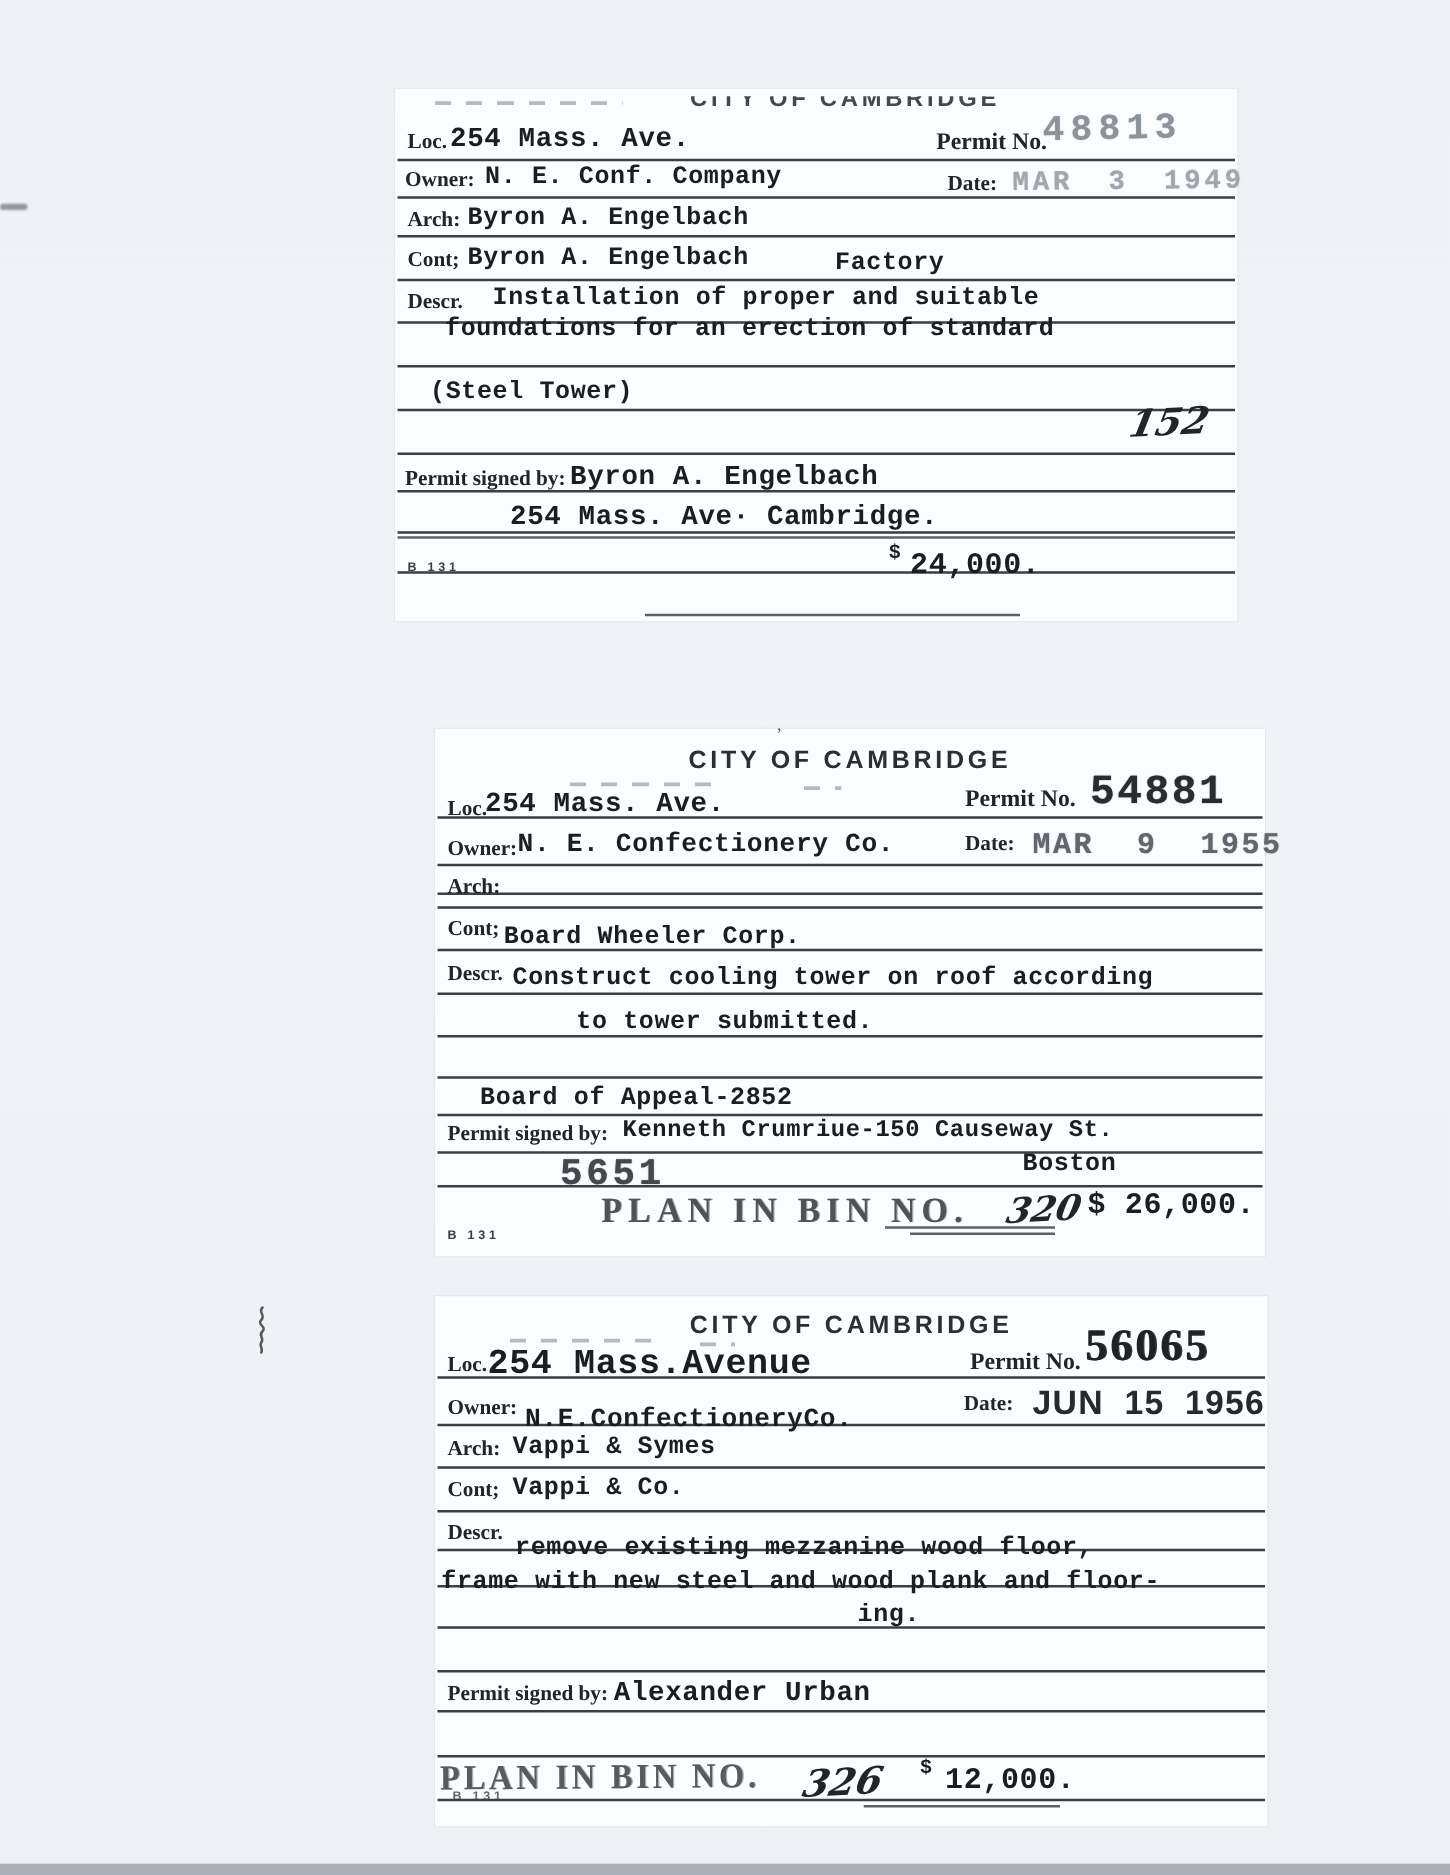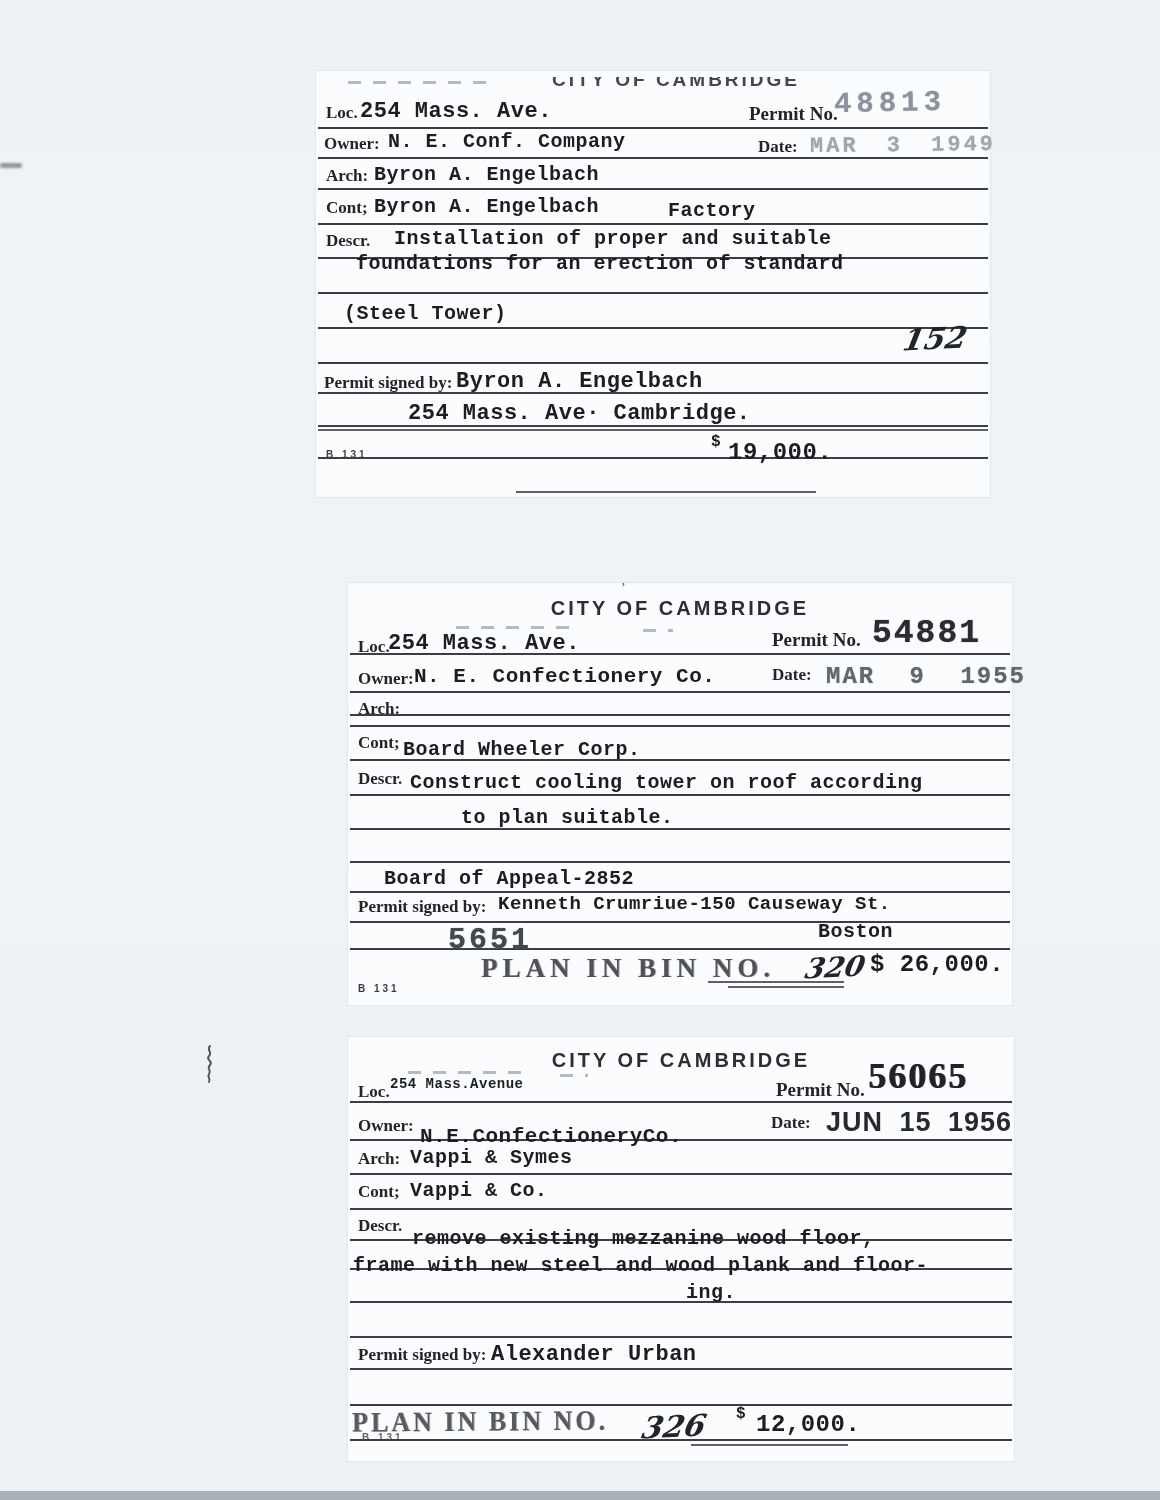--- a/index.html
+++ b/index.html
@@ -122,21 +122,21 @@
     <span class="t" style="left:28px;top:231px;">(Steel Tower)</span>
 
     <span class="hand" style="left:588px;top:250px;font-size:30px;">152</span>
 
     <span class="lb" style="left:8px;top:302px;">Permit signed by:</span>
     <span class="t" style="left:140px;top:298px;font-size:22px;">Byron A. Engelbach</span>
     <span class="t" style="left:92px;top:330px;font-size:22px;">254 Mass. Ave· Cambridge.</span>
 
     <span class="form-code" style="left:10px;top:378px;">B 131</span>
     <span class="t dollar" style="left:395px;top:362px;">$</span>
-    <span class="t amount" style="left:412px;top:368px;">19,000.</span>
+    <span class="t amount" style="left:412px;top:368px;">24,000.</span>
   </div>
 
   <div class="card" style="left:347px;top:582px;width:666px;height:424px;">
     <div class="hd" style="top:14px;">CITY OF CAMBRIDGE</div>
     <span class="tickmark" style="left:273px;top:-2px;">’</span>
     <div class="dashes" style="left:108px;top:43px;width:115px;"></div>
     <div class="dashes" style="left:295px;top:46px;width:30px;"></div>
 
     <div class="rule" style="top:70px;"></div>
     <div class="rule" style="top:108px;"></div>
@@ -163,21 +163,21 @@
     <span class="stamp st-1955" style="left:478px;top:80px;text-align:center;">MAR 9 1955</span>
 
     <span class="lb" style="left:10px;top:116px;">Arch:</span>
     <span class="t" style="left:66px;top:114px;"></span>
 
     <span class="lb" style="left:10px;top:150px;">Cont;</span>
     <span class="t" style="left:55px;top:155px;">Board Wheeler Corp.</span>
 
     <span class="lb" style="left:10px;top:186px;">Descr.</span>
     <span class="t" style="left:62px;top:188px;">Construct cooling tower on roof according</span>
-    <span class="t" style="left:113px;top:223px;">to plan suitable.</span>
+    <span class="t" style="left:113px;top:223px;">to tower submitted.</span>
 
     <span class="t" style="left:36px;top:284px;">Board of Appeal-2852</span>
 
     <span class="lb" style="left:10px;top:314px;">Permit signed by:</span>
     <span class="t" style="left:150px;top:310px;font-size:19px;">Kenneth Crumriue-150 Causeway St.</span>
     <span class="t" style="left:470px;top:337px;">Boston</span>
     <span class="stamp st-5651" style="left:100px;top:340px;">5651</span>
 
     <span class="stamp st-bin" style="left:133px;top:370px;">PLAN IN BIN NO.</span>
     <span class="hand" style="left:458px;top:368px;font-size:28px;">320</span>
@@ -201,21 +201,21 @@
     <div class="rule" style="top:202px;"></div>
     <div class="rule" style="top:231px;"></div>
     <div class="rule" style="top:264px;"></div>
     <div class="rule" style="top:299px;"></div>
     <div class="rule" style="top:331px;"></div>
     <div class="rule" style="top:367px;"></div>
     <div class="rule" style="top:402px;"></div>
     <div class="rule short thin" style="left:343px;top:407px;width:157px;"></div>
 
     <span class="lb" style="left:10px;top:45px;">Loc.</span>
-    <span class="t" style="left:42px;top:39px;font-size:14px;">254 Mass.Avenue</span>
+    <span class="t" style="left:42px;top:39px;font-size:28px;">254 Mass.Avenue</span>
     <span class="lb big" style="left:428px;top:42px;">Permit No.</span>
     <span class="stamp st-56065" style="left:520px;top:18px;">56065</span>
 
     <span class="lb" style="left:10px;top:79px;">Owner:</span>
     <span class="t" style="left:72px;top:88px;font-size:21px;">N.E.ConfectioneryCo.</span>
     <span class="lb" style="left:423px;top:76px;">Date:</span>
     <span class="stamp st-1956" style="left:478px;top:70px;">JUN 15 1956</span>
 
     <span class="lb" style="left:10px;top:112px;">Arch:</span>
     <span class="t" style="left:62px;top:109px;">Vappi &amp; Symes</span>

